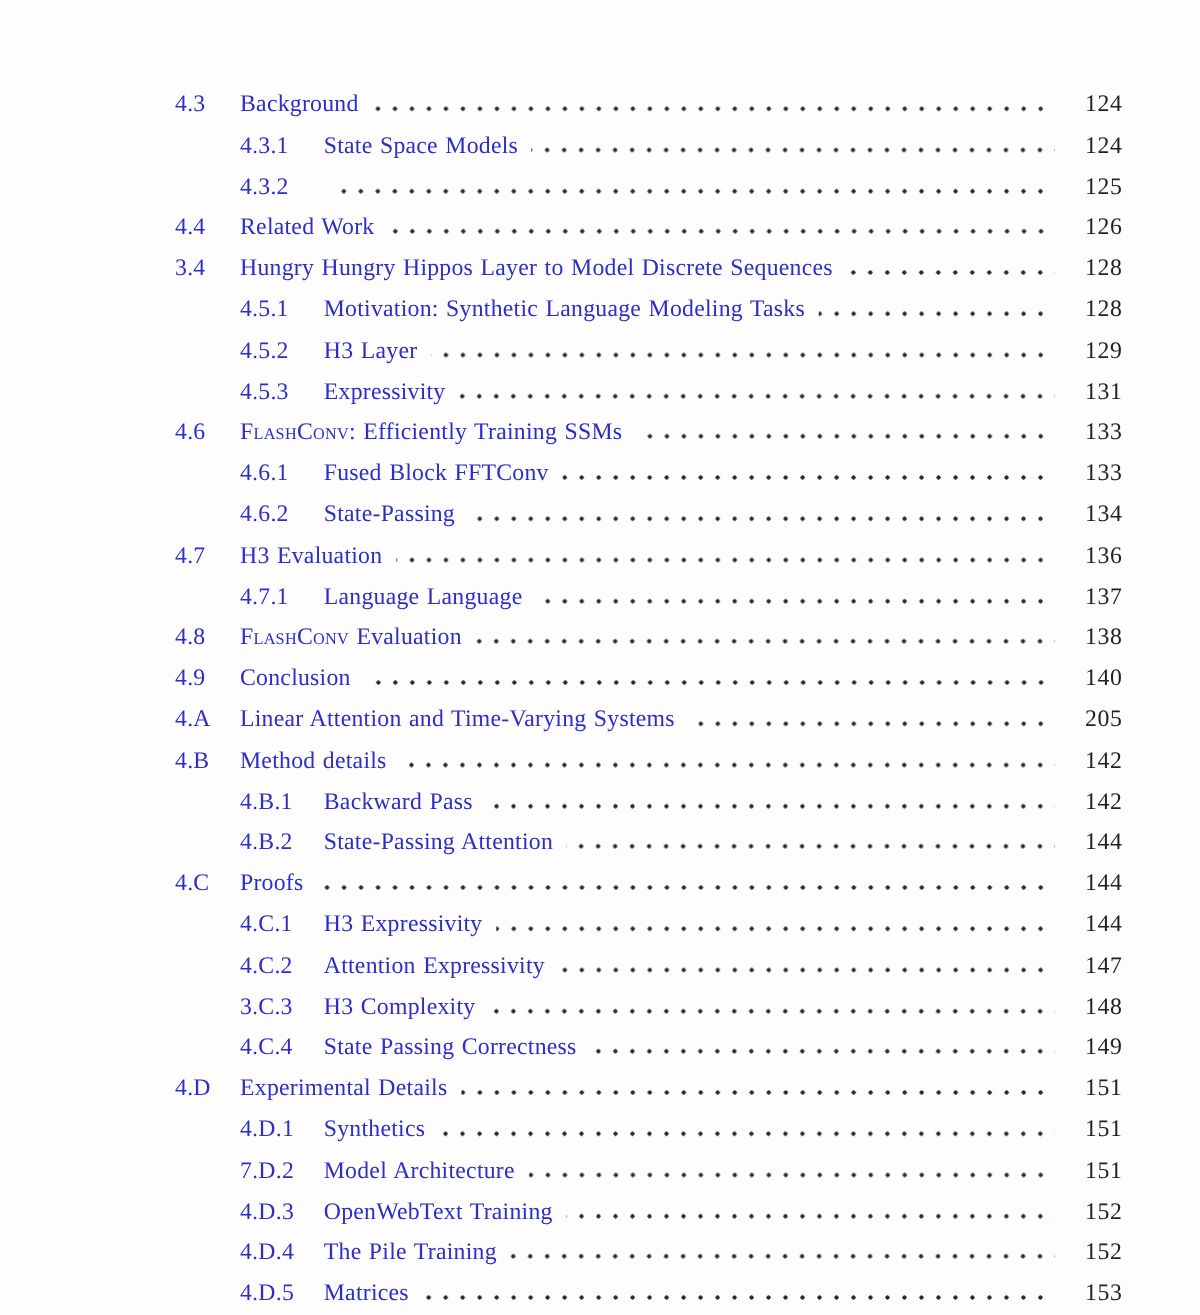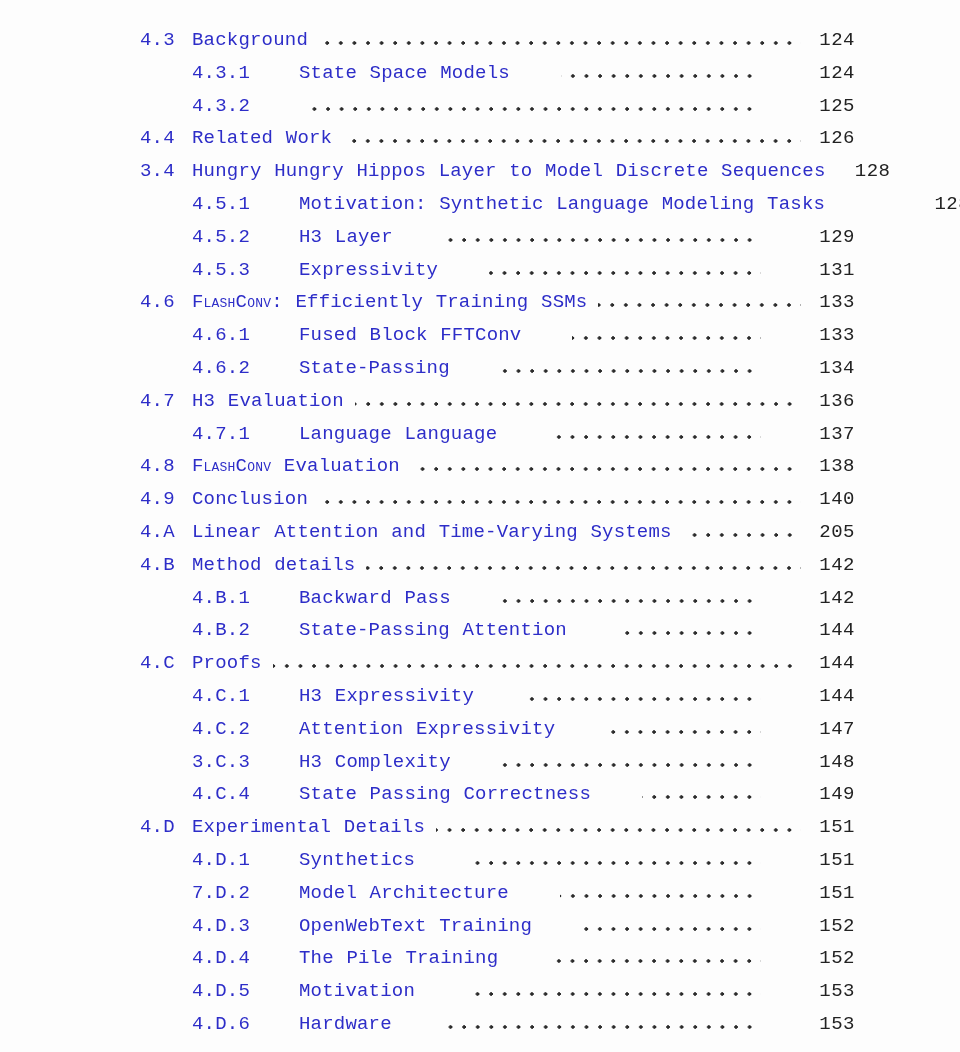--- a/index.html
+++ b/index.html
@@ -11,59 +11,59 @@
   * { margin: 0; padding: 0; box-sizing: border-box; }
   html, body { width: 960px; height: 1052px; }
   body {
     background: var(--bg);
     font-family: "Liberation Serif", "DejaVu Serif", serif;
     overflow: hidden;
   }
   .toc-page {
     width: 960px;
     height: 864px;
-    padding: 24px 105px 0 140px;
-    font-family: Liberation Mono, monospace;
+    padding: 24px 62px 0 140px;
   }
   .row {
     display: flex;
     align-items: baseline;
     height: 32.8px;
     line-height: 32.8px;
     font-size: 19px;
     letter-spacing: 0.2px;
     word-spacing: 1px;
     color: var(--link);
     cursor: pointer;
     white-space: nowrap;
   }
   .row .num {
     flex: 0 0 auto;
     color: var(--link);
   }
   .lvl1 .num { width: 52px; }
-  .lvl2 { padding-left: 52px; gap: 40px; }
+  .lvl2 { padding-left: 52px; }
   .lvl2 .num { width: 67px; }
   .row .title { flex: 0 0 auto; }
   .sc { font-variant: small-caps; }
   .leader {
     flex: 1 1 auto;
     height: 4px;
     margin: 0 18px 0 11px;
     background-image: radial-gradient(circle at 2px 2px, var(--dots) 1.5px, rgba(0,0,0,0) 1.9px);
     background-size: 13.6px 4px;
     background-repeat: repeat-x;
     background-position: right bottom;
   }
   .pagenum {
     flex: 0 0 auto;
     min-width: 36px;
     text-align: right;
     color: var(--pagenum);
     letter-spacing: 0.5px;
+    margin-top: 44px;
   }
 </style>
 </head>
 <body>
 
 <div class="toc-page">
   <div>
   <div class="row lvl1">
     <span class="num">4.3</span>
     <span class="title">Background</span>
@@ -261,21 +261,21 @@
 
   <div class="row lvl2">
     <span class="num">4.D.4</span>
     <span class="title">The Pile Training</span>
     <span class="leader"></span>
     <span class="pagenum">152</span>
   </div>
 
   <div class="row lvl2">
     <span class="num">4.D.5</span>
-    <span class="title">Motivation</span>
+    <span class="title">Matrices</span>
     <span class="leader"></span>
     <span class="pagenum">153</span>
   </div>
 
   <div class="row lvl2">
     <span class="num">4.D.6</span>
     <span class="title">Hardware</span>
     <span class="leader"></span>
     <span class="pagenum">153</span>
   </div>

